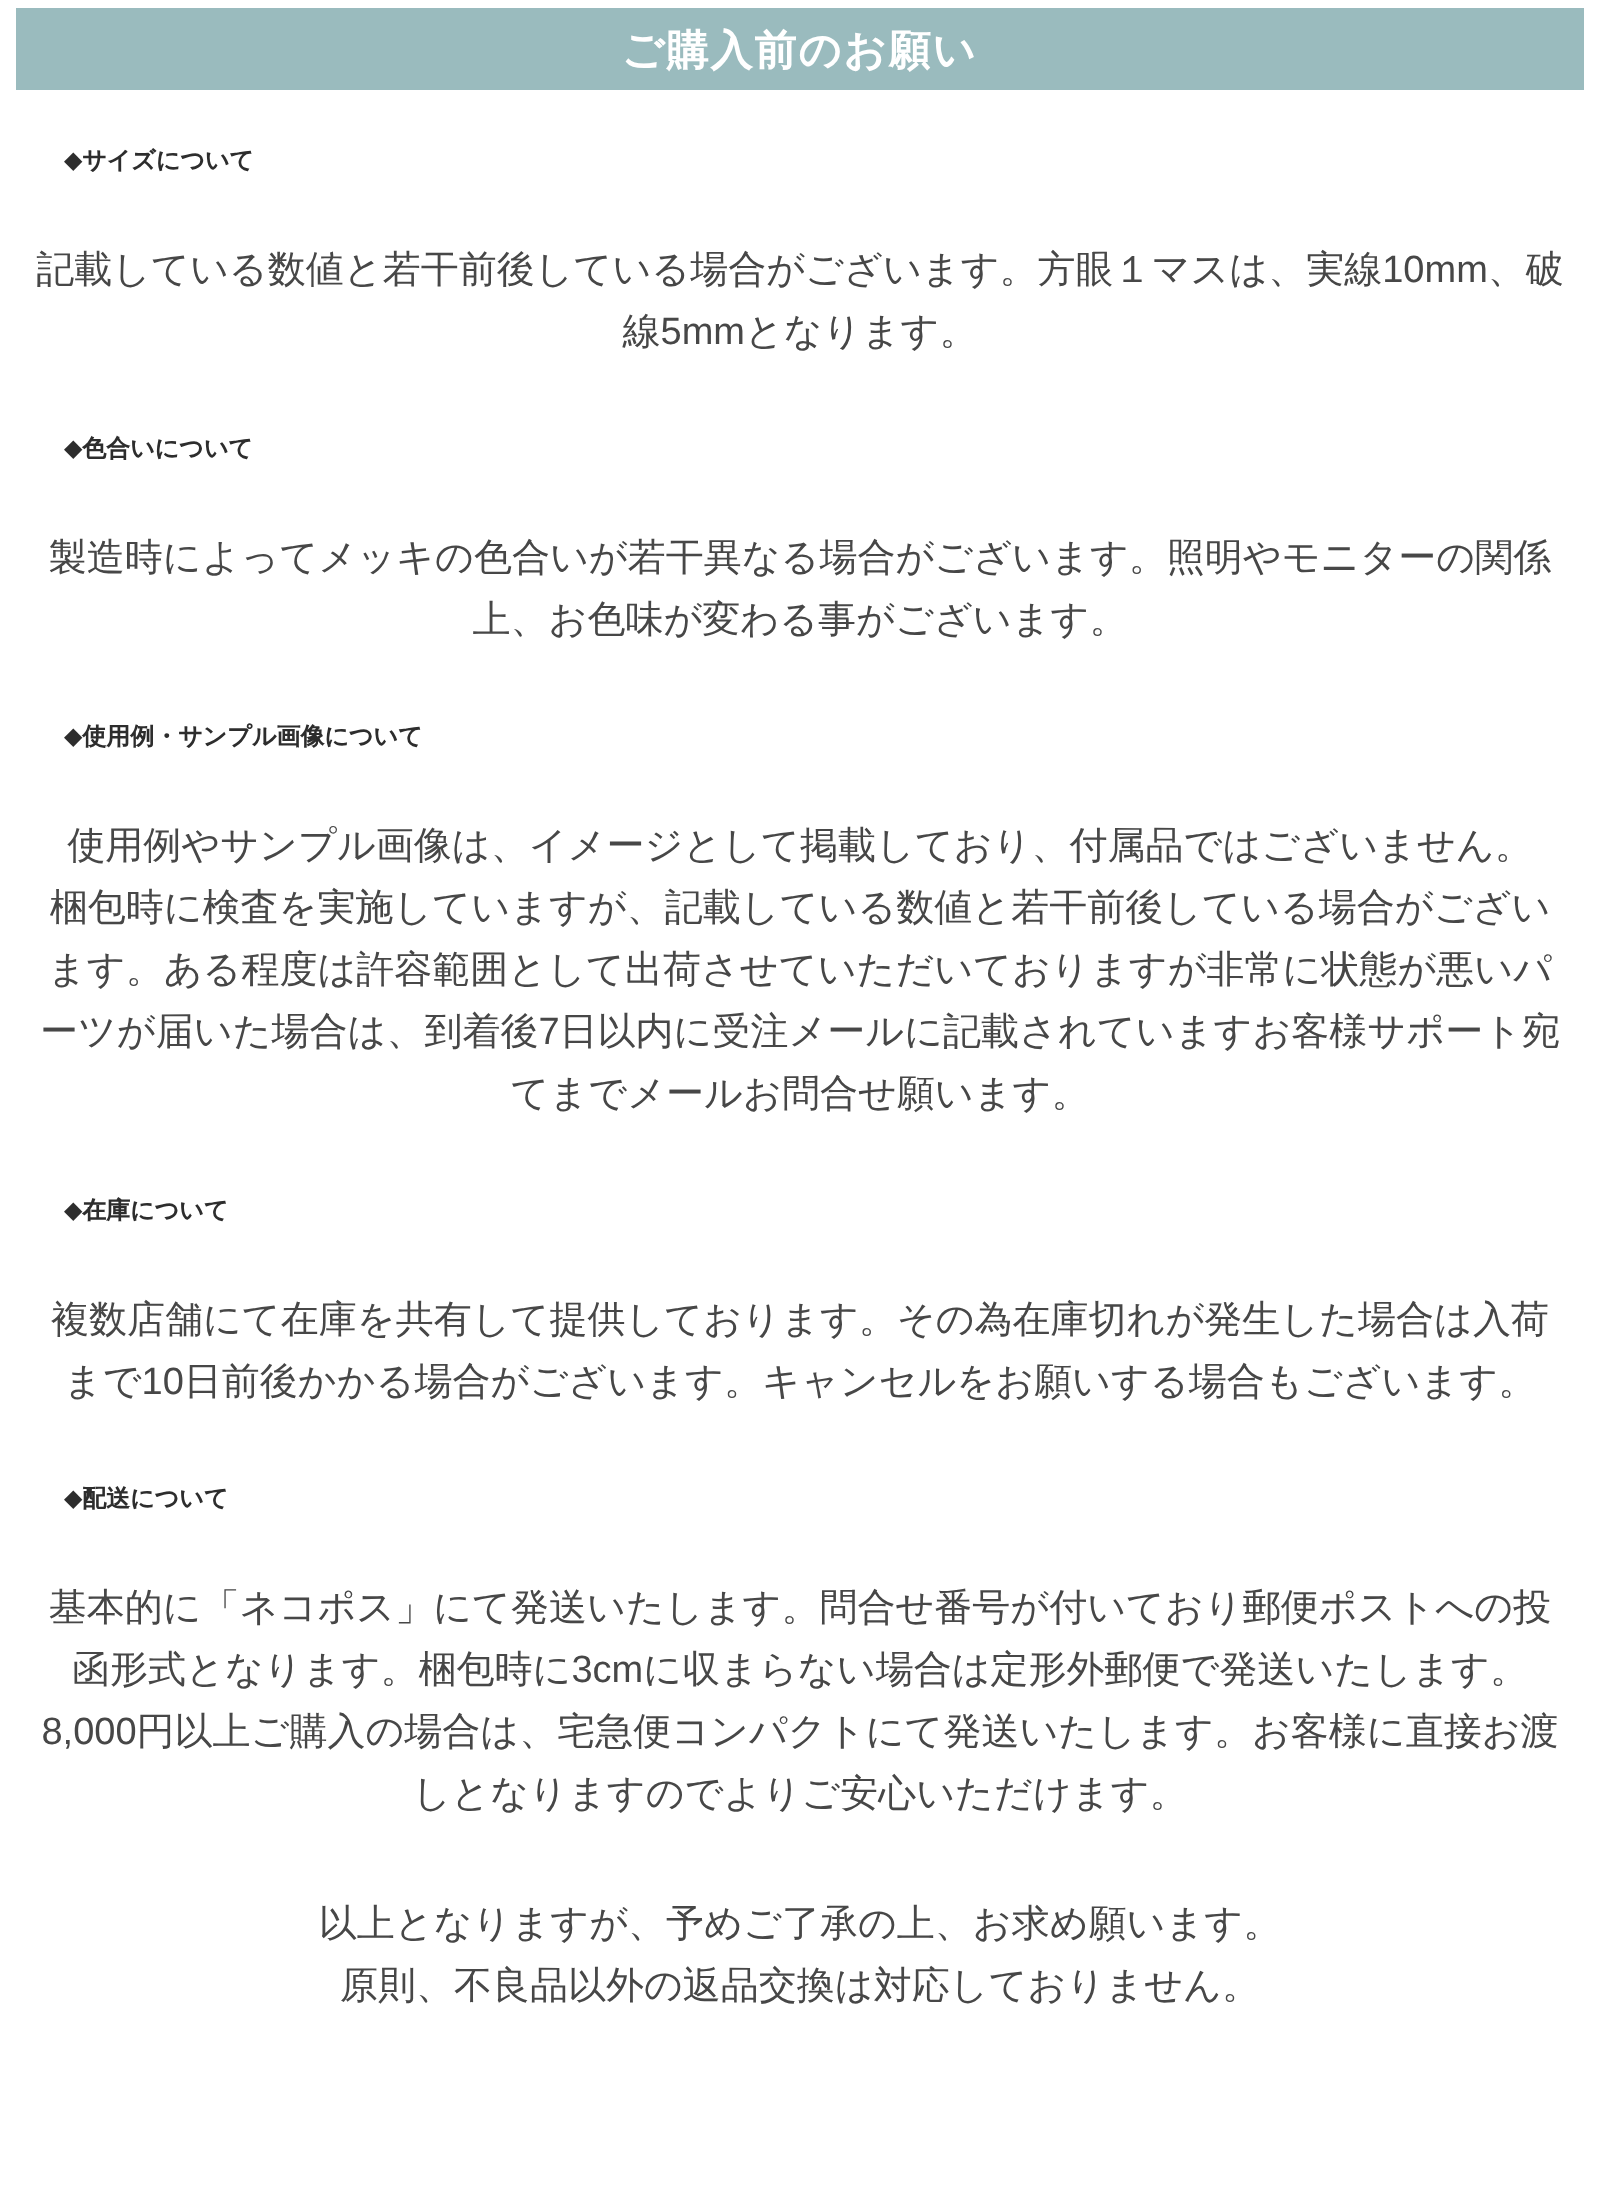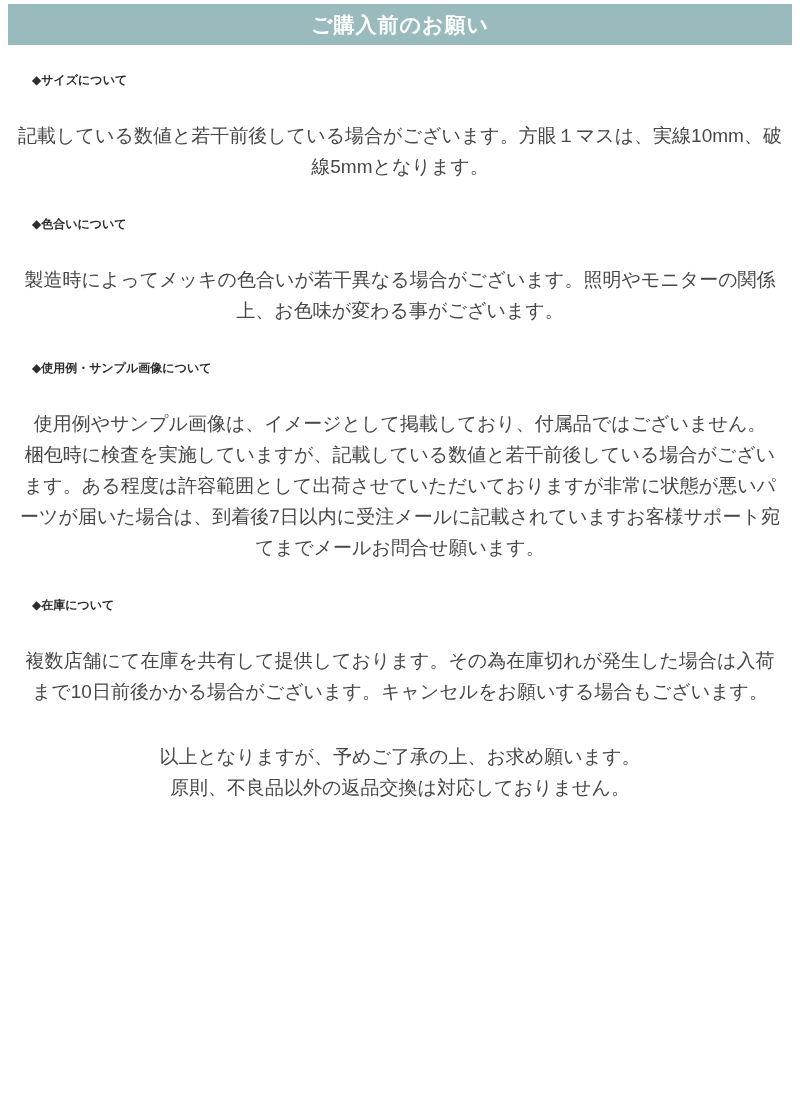--- a/index.html
+++ b/index.html
@@ -70,15 +70,19 @@
         <h3>◆使用例・サンプル画像について</h3>
         <p>使用例やサンプル画像は、イメージとして掲載しており、付属品ではございません。</p>
       </section>
       <section class="notice-section">
         <p>梱包時に検査を実施していますが、記載している数値と若干前後している場合がございます。ある程度は許容範囲として出荷させていただいておりますが非常に状態が悪いパーツが届いた場合は、到着後7日以内に受注メールに記載されていますお客様サポート宛てまでメールお問合せ願います。</p>
       </section>
       <section class="notice-section">
         <h3>◆在庫について</h3>
         <p>複数店舗にて在庫を共有して提供しております。その為在庫切れが発生した場合は入荷まで10日前後かかる場合がございます。キャンセルをお願いする場合もございます。</p>
       </section>
+      <section class="notice-section">
+        <h3>◆配送について</h3>
+        <p>基本的に「ネコポス」にて発送いたします。問合せ番号が付いており郵便ポストへの投函形式となります。梱包時に3cmに収まらない場合は定形外郵便で発送いたします。<br>8,000円以上ご購入の場合は、宅急便コンパクトにて発送いたします。お客様に直接お渡しとなりますのでよりご安心いただけます。</p>
+      </section>
       <p class="closing">以上となりますが、予めご了承の上、お求め願います。<br>原則、不良品以外の返品交換は対応しておりません。</p>
     </div>
 </div>
 
 </body></html>

